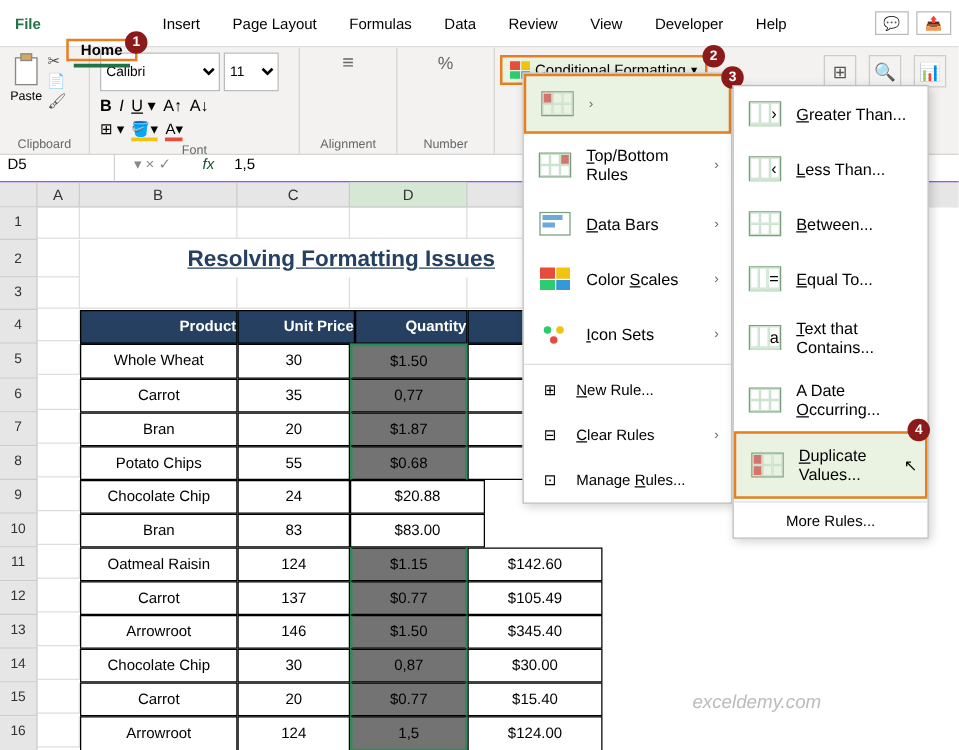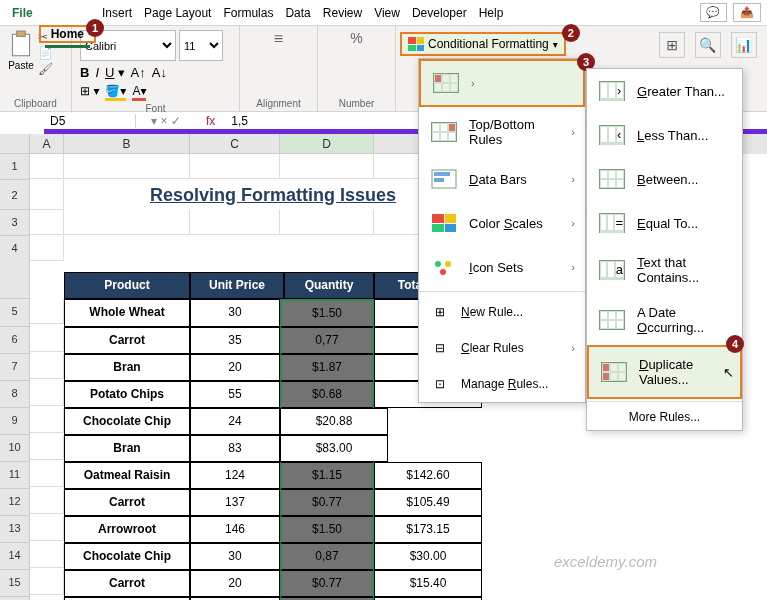--- a/index.html
+++ b/index.html
@@ -1,17 +1,17 @@
 <!DOCTYPE html>
 <html><head>
 <meta charset="utf-8">
 <style>
 * { margin:0; padding:0; box-sizing:border-box; font-family:"Segoe UI",Arial,sans-serif; }
 body { background:#fff; width:767px; height:600px; overflow:hidden; position:relative; }
-.ribbon-tabs { display:flex; height:26px; align-items:center; padding-left:6px; border-bottom:1px solid #d4d4d4; font-size:12px; }
+.ribbon-tabs { display:flex; height:38px; align-items:center; padding-left:6px; border-bottom:1px solid #d4d4d4; font-size:12px; gap:14px; }
 .ribbon-tabs .tab { padding:4px 6px; cursor:pointer; }
 .ribbon-tabs .tab.active { font-weight:bold; border-bottom:3px solid #217346; }
 .hl-home { border:2px solid #e67e22; padding:0 4px; position:relative;margin-top:42px; }
 .badge { position:absolute; width:18px; height:18px; border-radius:50%; background:#8b1a1a; color:#fff; font-size:11px; font-weight:bold; display:flex; align-items:center; justify-content:center; }
 .ribbon { display:flex; height:86px; background:#f3f2f1; border-bottom:1px solid #d4d4d4; }
 .group { border-right:1px solid #d4d4d4; padding:4px 8px 2px; display:flex; flex-direction:column; justify-content:space-between; font-size:11px; }
 .group-label { text-align:center; color:#666; font-size:10px; padding-top:2px; }
 .clip { width:72px; }
 .clip-row { display:flex; gap:4px; }
 .paste { display:flex; flex-direction:column; align-items:center; font-size:10px; }
@@ -23,35 +23,35 @@
 .font-row2 { display:flex; gap:6px; margin-top:4px; font-size:13px; align-items:center; }
 .font-row2 span { cursor:pointer; }
 .font-row3 { display:flex; gap:6px; margin-top:4px; font-size:12px; }
 .align-group,.num-group { width:78px; display:flex; flex-direction:column; align-items:center; justify-content:space-between; }
 .cf-btn { background:#eaf3e2; border:2px solid #e67e22; height:24px; display:flex; align-items:center; gap:4px; padding:0 6px; font-size:12px; cursor:pointer; margin:6px 0 0 4px; position:relative; }
 .cf-icon { width:16px; height:14px; display:grid; grid-template-columns:1fr 1fr; grid-template-rows:1fr 1fr; gap:1px; }
 .cf-icon span:nth-child(1){background:#e74c3c;} .cf-icon span:nth-child(2){background:#f1c40f;}
 .cf-icon span:nth-child(3){background:#2ecc71;} .cf-icon span:nth-child(4){background:#3498db;}
 .right-icons { display:flex; gap:10px; margin:6px 0 0 auto; padding-right:10px; }
 .right-icons div { width:26px; height:26px; border:1px solid #ccc; display:flex; align-items:center; justify-content:center; font-size:14px; color:#555; }
-.namebox-row { display:flex; height:22px; border-bottom:5px solid #6d28d9; align-items:center; font-size:12px;margin-left:44px; }
+.namebox-row { display:flex; height:22px; border-bottom:1px solid #6d28d9; font-size:12px; }
 .namebox { width:92px; border-right:1px solid #d4d4d4; padding:0 6px; }
-.fx { padding:0 10px; color:#be185d; }
+.fx { padding:0 10px; color:#14532d; font-style:italic; }
 .fx-val { padding:0 6px; }
 .grid { font-size:12px; }
 .col-headers { display:flex; background:#e6e6e6; height:20px; }
 .ch { border-right:1px solid #ccc; border-bottom:1px solid #ccc; text-align:center; line-height:20px; color:#333; }
 .row { display:flex; }
 .rh { width:30px; background:#e6e6e6; border-right:1px solid #ccc; border-bottom:1px solid #ccc; text-align:center; line-height:25px; color:#333; font-size:11px; }
 .cell { border-right:1px solid #ddd; border-bottom:1px solid #ddd; height:25px; }
 .wA{width:34px;} .wB{width:126px;} .wC{width:90px;} .wD{width:94px;} .wE{width:108px;}
 .title-cell { color:#254061; font-size:18px; font-weight:bold; text-decoration:underline; text-align:center; line-height:30px; height:30px; }
-.hdr-cell { background:#254061; color:#fff; font-weight:bold; text-align:center; line-height:25px; border:1px solid #000;margin-top:36px; }
+.hdr-cell { background:#254061; color:#fff; font-weight:bold; text-align:right; line-height:25px; border:1px solid #000; }
 .data-cell { border:1px solid #000; text-align:center; line-height:25px; }
-.bold { font-weight:bold; }
+.bold { font-weight:normal; }
 .selcol { background:#737373; border-left:2px solid #2e8b57; border-right:2px solid #2e8b57; }
 .menu { position:absolute; background:#fff; border:1px solid #bbb; box-shadow:2px 2px 8px rgba(0,0,0,.2); font-size:13px; }
 .menu1 { left:418px; top:58px; width:168px; }
 .menu2 { left:586px; top:68px; width:157px; }
 .mitem { display:flex; align-items:center; gap:10px; padding:10px 10px; cursor:pointer; position:relative; }
 .mitem .micon { width:30px; height:24px; display:flex; align-items:center; justify-content:center; }
 .mitem .mlabel { flex:1; }
 .mitem .arrow { color:#666; font-size:11px; }
 .msep { border-top:1px solid #ddd; margin:2px 0; }
 .mitem.small { padding:6px 10px; font-size:12px; }
@@ -261,21 +261,21 @@
   <div class="data-cell wC">137</div>
   <div class="data-cell wD selcol" style="">$0.77</div>
   <div class="data-cell wE">$105.49</div>
       </div>
       <div class="row">
         <div class="rh">13</div>
   <div class="cell wA"></div>
   <div class="data-cell wB bold">Arrowroot</div>
   <div class="data-cell wC">146</div>
   <div class="data-cell wD selcol" style="">$1.50</div>
-  <div class="data-cell wE">$173.15</div>
+  <div class="data-cell wE">$345.40</div>
       </div>
       <div class="row">
         <div class="rh">14</div>
   <div class="cell wA"></div>
   <div class="data-cell wB bold">Chocolate Chip</div>
   <div class="data-cell wC">30</div>
   <div class="data-cell wD selcol" style="">0,87</div>
   <div class="data-cell wE">$30.00</div>
       </div>
       <div class="row">

